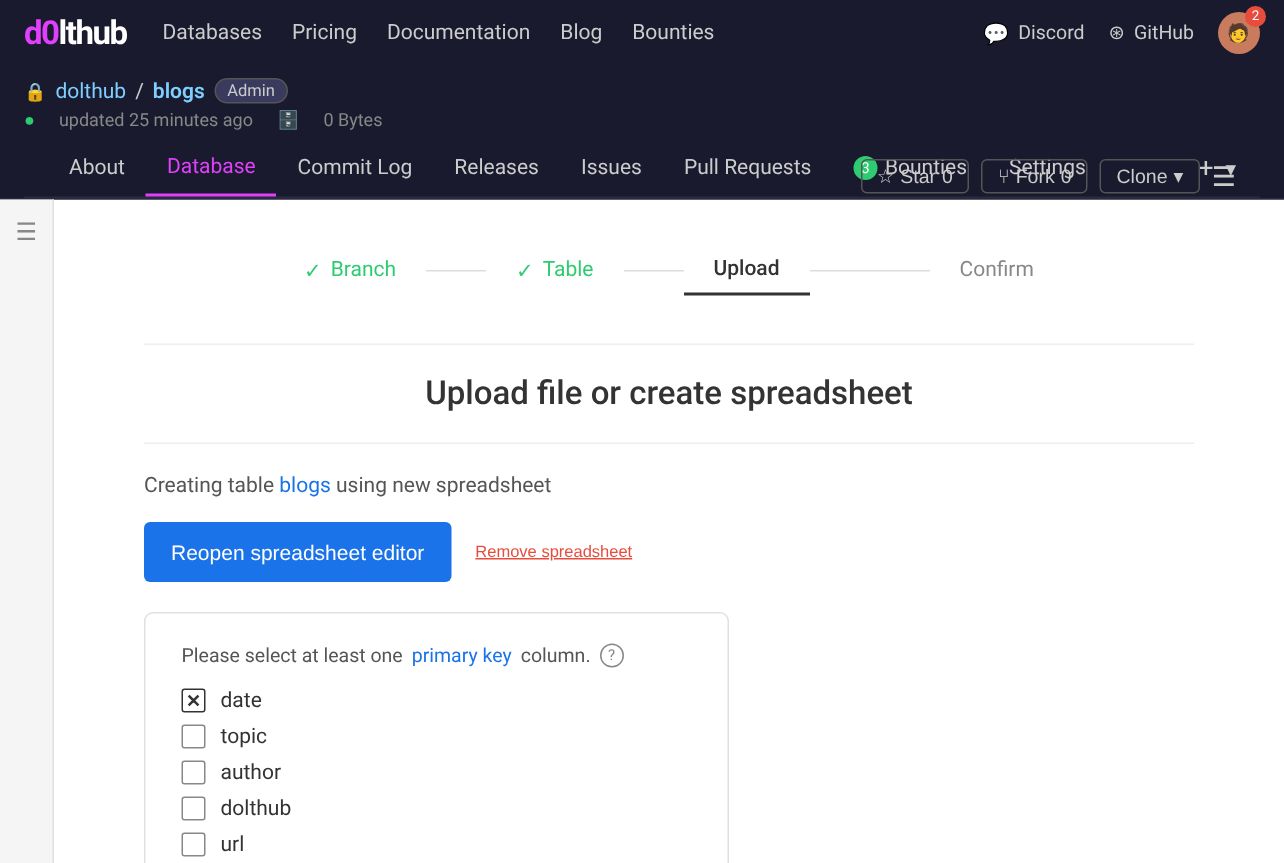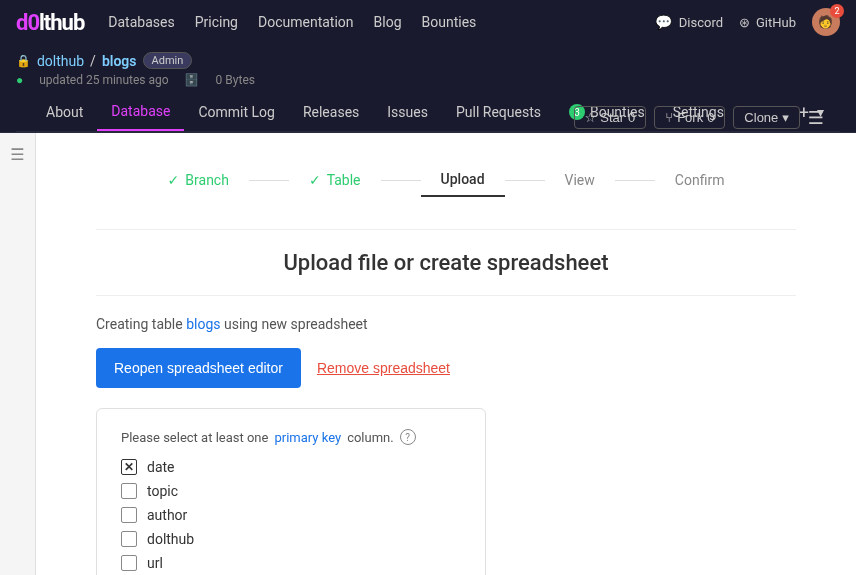--- a/index.html
+++ b/index.html
@@ -69,21 +69,21 @@
     .step-line { width: 40px; height: 1px; background: #ddd; }
 
     
     .page-title { font-size: 22px; font-weight: 500; color: #333; margin-bottom: 20px; text-align: center; }
     .section-line { width: 100%; height: 1px; background: #eee; margin-bottom: 20px; }
 
     .creating-text { font-size: 14px; color: #555; margin-bottom: 16px; }
     .creating-text a { color: #1a73e8; text-decoration: none; }
 
     .btn-reopen { background: #1a73e8; color: #fff; border: none; padding: 12px 18px; border-radius: 4px; font-size: 14px; cursor: pointer; }
-    .btn-remove { color: #e74c3c; background: none; border: none; font-size: 14px; cursor: pointer; text-decoration: underline; padding: 8px 8px; }
+    .btn-remove { color: #e74c3c; background: none; border: none; font-size: 11px; cursor: pointer; text-decoration: underline; padding: 8px 8px; }
 
     .btn-row { display: flex; align-items: center; gap: 8px; margin-bottom: 20px; }
 
     
     .pk-card { border: 1px solid #e0e0e0; border-radius: 6px; padding: 20px 24px; max-width: 390px; }
     .pk-hint { font-size: 13px; color: #555; margin-bottom: 14px; display: flex; align-items: center; gap: 6px; }
     .pk-hint a { color: #1a73e8; }
     .help-icon { display: inline-flex; align-items: center; justify-content: center; width: 16px; height: 16px; border-radius: 50%; border: 1px solid #888; color: #888; font-size: 10px; cursor: pointer; }
 
     .col-list { list-style: none; display: flex; flex-direction: column; gap: 8px; margin-bottom: 14px; }
@@ -193,23 +193,20 @@
       <div class="step-line"></div>
       <div class="step done">
         <span class="step-check">✓</span>
         <span>Table</span>
       </div>
       <div class="step-line"></div>
       <div class="step active">
         <span>Upload</span>
       </div>
       <div class="step-line"></div>
-      <div class="step">
-        <span>View</span>
-      </div>
       <div class="step-line"></div>
       <div class="step">
         <span>Confirm</span>
       </div>
     </div>
 
     <div class="section-line"></div>
 
     <h1 class="page-title">Upload file or create spreadsheet</h1>
 

